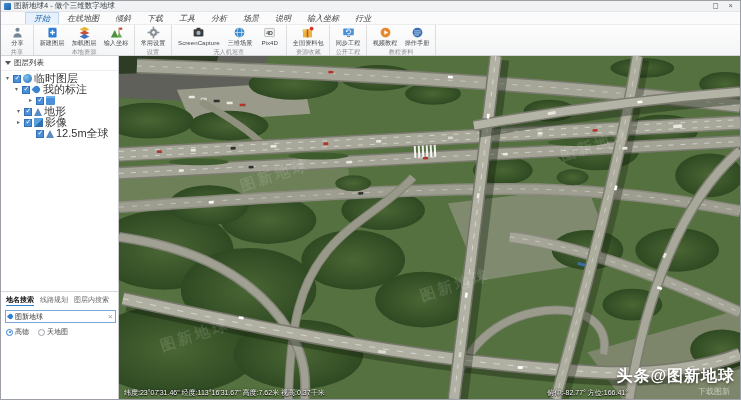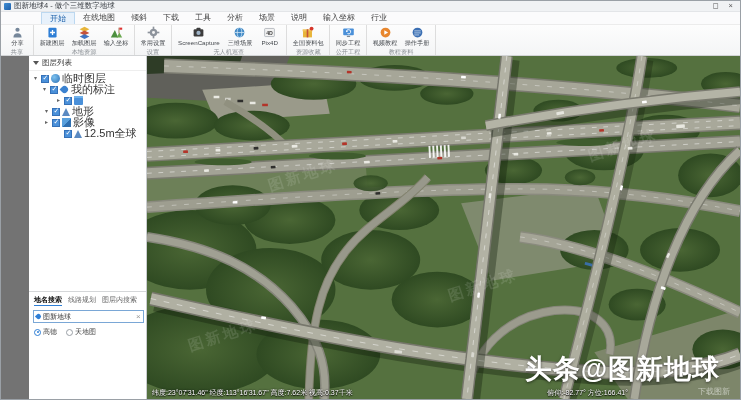--- a/index.html
+++ b/index.html
@@ -5,33 +5,33 @@
   *{margin:0;padding:0;box-sizing:border-box;font-family:"Liberation Sans","DejaVu Sans",sans-serif;}
   html,body{background:#888;}
   .app{width:741px;height:400px;background:#737373;position:relative;overflow:hidden;border:1px solid #9aa0a6;display:flex;flex-direction:column;}
   
   .titlebar{height:11px;background:#f0f2f4;display:flex;align-items:center;padding:0 3px;border-bottom:1px solid #e3e5e8;flex:none;}
   .appicon{width:7px;height:7px;background:linear-gradient(135deg,#3f8fd6,#1f5fa8);border-radius:1px;margin-right:3px;}
   .apptitle{font-size:7.5px;color:#3a3f45;white-space:nowrap;}
   .winctrls{margin-left:auto;display:flex;gap:10px;padding-right:4px;}
   .winbtn{font-size:7.5px;color:#555;line-height:10px;cursor:default;}
   
-  .menubar{height:13px;background:#fbfbfc;display:flex;align-items:flex-start;padding-left:40px;border-bottom:1px solid #ececec;flex:none;}
+  .menubar{height:13px;background:#fbfbfc;display:flex;align-items:center;padding-left:24px;border-bottom:1px solid #ececec;flex:none;font-style:italic;}
   .mtab{font-size:8px;color:#444;padding:0 8px;display:flex;align-items:center;white-space:nowrap;}
   .mtab.active{background:#e7f1fb;border:1px solid #bcd8f0;border-bottom:none;color:#1a5fa8;}
   
   .ribbon{height:31px;background:linear-gradient(#fdfdfd,#f4f5f6);border-bottom:1px solid #d2d4d6;display:flex;align-items:stretch;flex:none;}
   .rgroup{display:flex;flex-direction:column;border-right:1px solid #ddd;padding:1px 3px 0 3px;}
   .rbtns{display:flex;flex:1;align-items:flex-start;gap:2px;}
   .rbtn{display:flex;flex-direction:column;align-items:center;width:auto;min-width:26px;padding:0 2px;cursor:default;}
   .ricon{width:13px;height:13px;flex:none;}
   .rlabel{font-size:6.5px;color:#45494e;white-space:nowrap;margin-top:0px;transform:scale(.95);}
   .gname{font-size:6.5px;color:#8a8f94;text-align:center;padding:0 0 1px 0;white-space:nowrap;transform:scale(.95);}
   
-  .content{flex:1;display:flex;min-height:0;margin-left:28px;}
+  .content{flex:1;display:flex;min-height:0;}
   .sidebar{width:118px;flex:none;background:#fff;border-right:1px solid #c9cccf;display:flex;flex-direction:column;}
   .phead{display:flex;align-items:center;gap:3px;padding:2px 4px;border-bottom:1px solid #eee;}
   .tri{width:0;height:0;border-left:3px solid transparent;border-right:3px solid transparent;border-top:4px solid #555;flex:none;}
   .phead span{font-size:7.5px;color:#333;}
   .layers{height:236px;overflow:hidden;}
   .tree{padding-top:2px;}
   .trow{display:flex;align-items:center;height:11px;gap:2px;}
   .exp{width:7px;font-size:6px;color:#666;text-align:center;flex:none;line-height:11px;}
   .cbx{width:8px;height:8px;border:1px solid #8a8f94;background:#fff;flex:none;position:relative;}
   .cbx.checked{background:#4a90d9;border-color:#3571b8;}
@@ -57,21 +57,21 @@
   .radio{display:flex;align-items:center;gap:2px;font-size:7px;color:#444;}
   .rdot{width:7px;height:7px;border:1px solid #9aa0a6;border-radius:50%;position:relative;flex:none;}
   .rdot.on{border-color:#2f7fd6;}
   .rdot.on::after{content:"";position:absolute;inset:1.5px;background:#2f7fd6;border-radius:50%;}
   
   .map{flex:1;position:relative;overflow:hidden;background:#55713f;}
   .map svg.scene{position:absolute;inset:0;width:100%;height:100%;}
   .map-status{position:absolute;font-size:7px;color:#fff;text-shadow:0 0 2px #000,0 1px 1px rgba(0,0,0,.9);white-space:nowrap;}
   .st-left{left:5px;bottom:1px;}
   .st-right{right:112px;bottom:1px;}
-  .wm-big{position:absolute;right:20px;bottom:12px;font-size:27px;font-weight:bold;color:#fff;text-shadow:0 1px 3px rgba(0,0,0,.55);letter-spacing:1px;white-space:nowrap;}
+  .wm-big{position:absolute;right:5px;bottom:12px;font-size:16px;font-weight:bold;color:#fff;text-shadow:0 1px 3px rgba(0,0,0,.55);letter-spacing:1px;white-space:nowrap;}
   .wm-sub{position:absolute;right:10px;bottom:2px;font-size:8px;color:rgba(255,255,255,.55);white-space:nowrap;}
   .wm-tile{position:absolute;font-size:15px;font-weight:bold;color:rgba(255,255,255,.12);transform:rotate(-18deg);letter-spacing:3px;white-space:nowrap;pointer-events:none;}
 </style>
 </head>
 <body>
 
 <div class="app">
 
   <div class="titlebar">
     <span class="appicon"></span>

